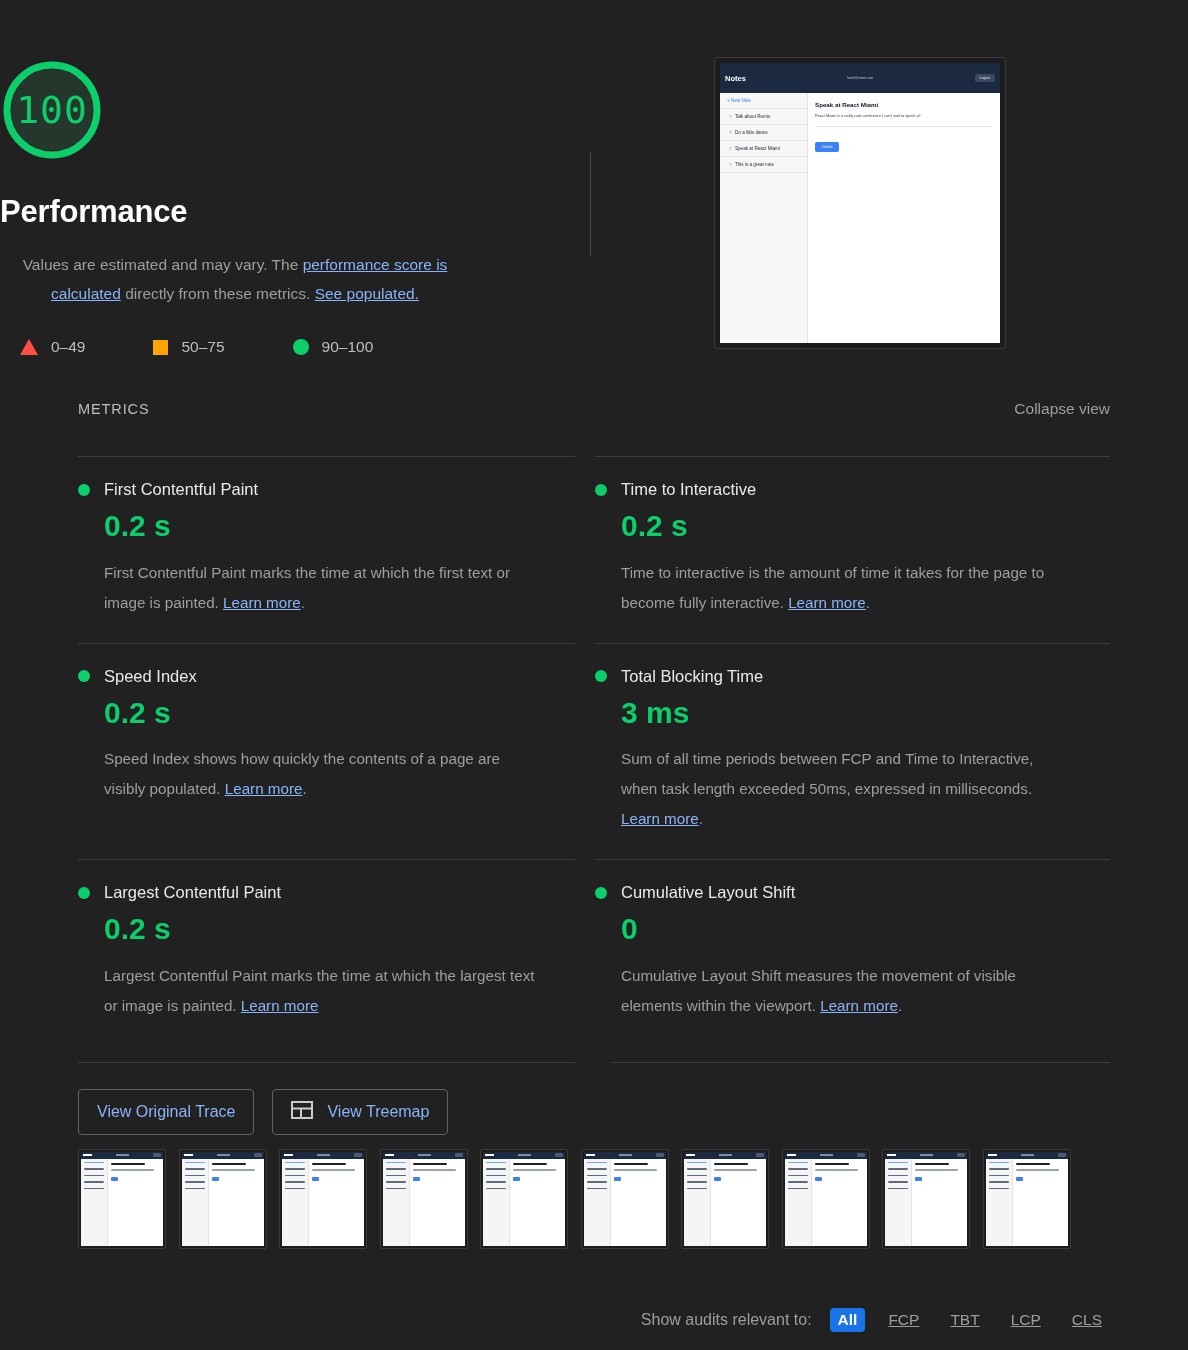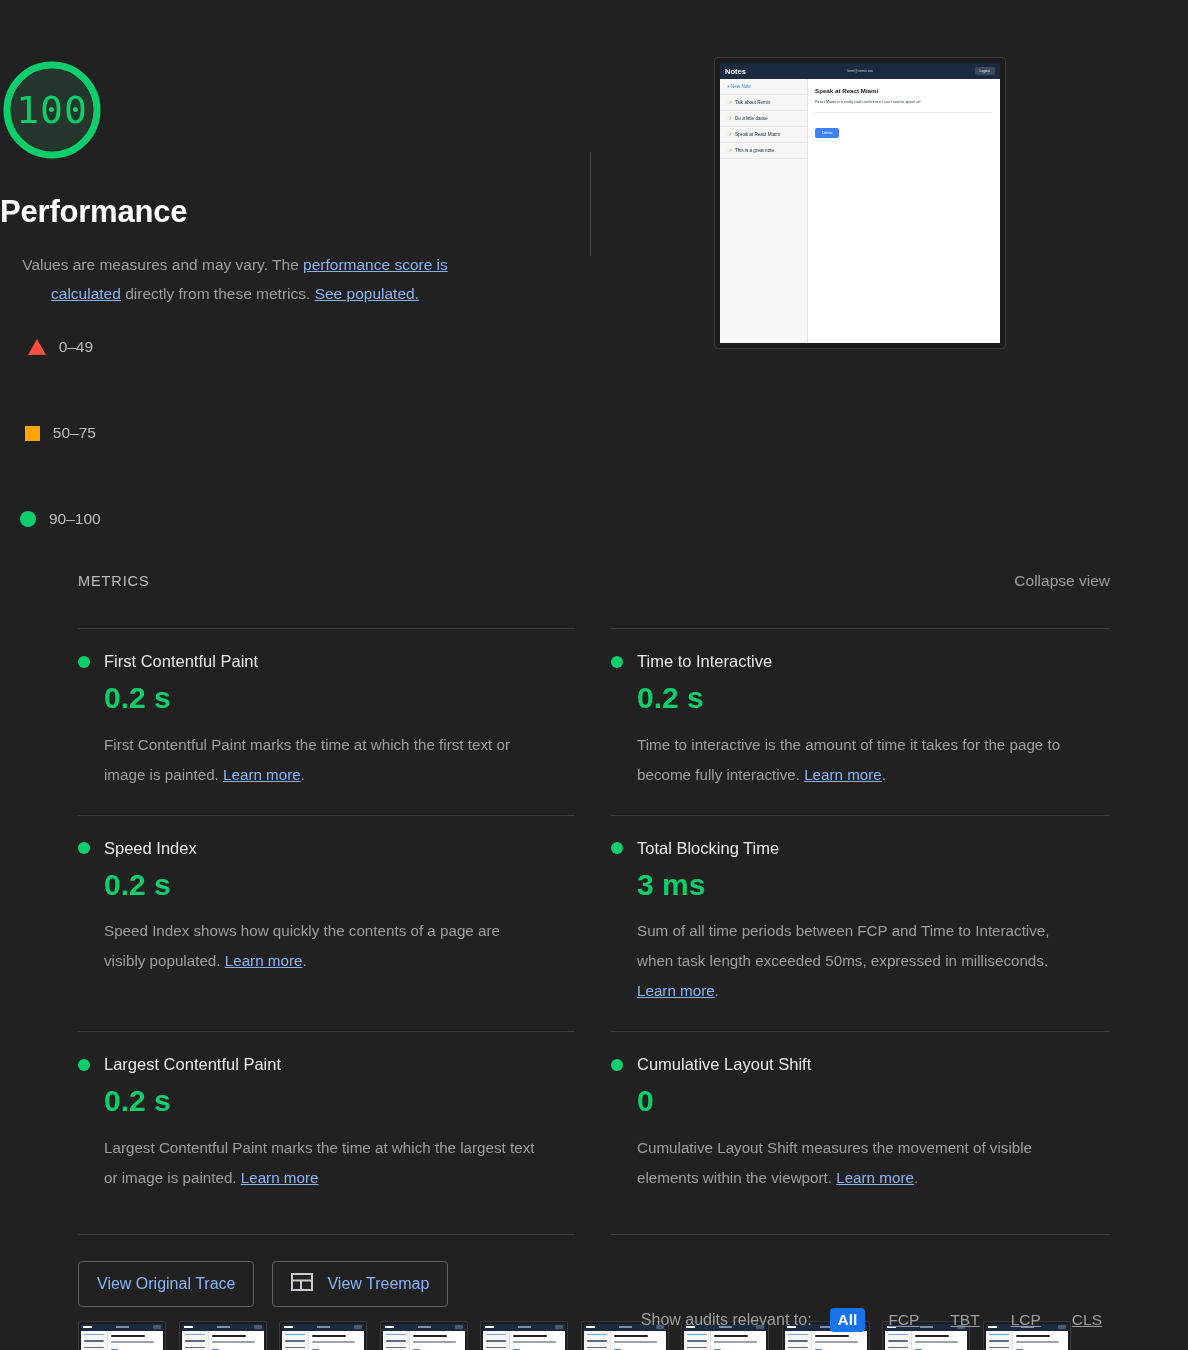--- a/index.html
+++ b/index.html
@@ -56,21 +56,20 @@
     color: #9e9e9e;
   }
   .cat-desc a { color: #8AB4F8; text-decoration: underline; }
 
   .legend {
     margin-top: 30px;
     display: flex;
     gap: 68px;
     align-items: center;
     padding-left: 20px;
-    flex-direction: column;
   }
   .legend-item { display: flex; align-items: center; gap: 13px; }
   .legend-label { font-size: 15.5px; color: #bdbdbd; }
   .swatch-fail {
     width: 0; height: 0;
     border-left: 9px solid transparent;
     border-right: 9px solid transparent;
     border-bottom: 16px solid #FF4E42;
   }
   .swatch-avg { width: 15px; height: 15px; background: #FFA400; }
@@ -94,21 +93,21 @@
     overflow: hidden;
   }
   .notes-app {
     width: 100%; height: 100%;
     background: #ffffff;
     display: flex; flex-direction: column;
     overflow: hidden;
   }
   .notes-header {
     background: #1b2a41;
-    height: 16px;
+    height: 30px;
     display: flex; align-items: center; justify-content: space-between;
     padding: 0 5px;
     flex: 0 0 auto;
   }
   .notes-brand { color: #fff; font-size: 7.5px; font-weight: bold; }
   .notes-email { color: #c2cad6; font-size: 3.6px; }
   .notes-logout {
     background: #3b4a5f; color: #e6e9ee;
     font-size: 3.4px; padding: 2px 5px; border-radius: 2px;
   }
@@ -150,21 +149,21 @@
     font-size: 14.5px; letter-spacing: 0.9px;
     color: #bdbdbd; text-transform: uppercase; font-weight: normal;
   }
   .collapse-view { font-size: 15.5px; color: #9e9e9e; cursor: pointer; }
 
   .metrics-grid {
     margin-top: 22px;
     padding: 16px 78px;
     display: grid;
     grid-template-columns: 497px 1fr;
-    column-gap: 36px;
+    column-gap: 20px;
   }
   .metric {
     border-top: 1px solid #3d3d3d;
     padding: 23px 0 25px 0;
   }
   .metric-head { display: flex; align-items: center; gap: 14px; }
   .metric-dot { width: 12px; height: 12px; border-radius: 50%; background: #0CCE6B; flex: 0 0 auto; }
   .metric-name { font-size: 16.5px; color: #e8eaed; }
   .metric-value {
     margin-top: 10px; margin-left: 26px;
@@ -259,21 +258,21 @@
         <svg width="104" height="104" viewBox="0 0 104 104">
           <circle cx="52" cy="52" r="41" fill="#25372c"></circle>
           <circle cx="52" cy="52" r="45" fill="none" stroke="#0CCE6B" stroke-width="7"></circle>
         </svg>
         <div class="gauge-score">100</div>
       </div>
 
       <div class="cat-title">Performance</div>
 
       <div class="cat-desc">
-        <span>Values are measures and may vary. The </span><a href="#">performance score is calculated</a><span> directly from these metrics. </span><a href="#">See populated.</a>
+        <span>Values are estimated and may vary. The </span><a href="#">performance score is calculated</a><span> directly from these metrics. </span><a href="#">See populated.</a>
       </div>
 
       <div class="legend">
         <div class="legend-item">
           <span class="swatch-fail"></span>
           <span class="legend-label">0–49</span>
         </div>
         <div class="legend-item">
           <span class="swatch-avg"></span>
           <span class="legend-label">50–75</span>

